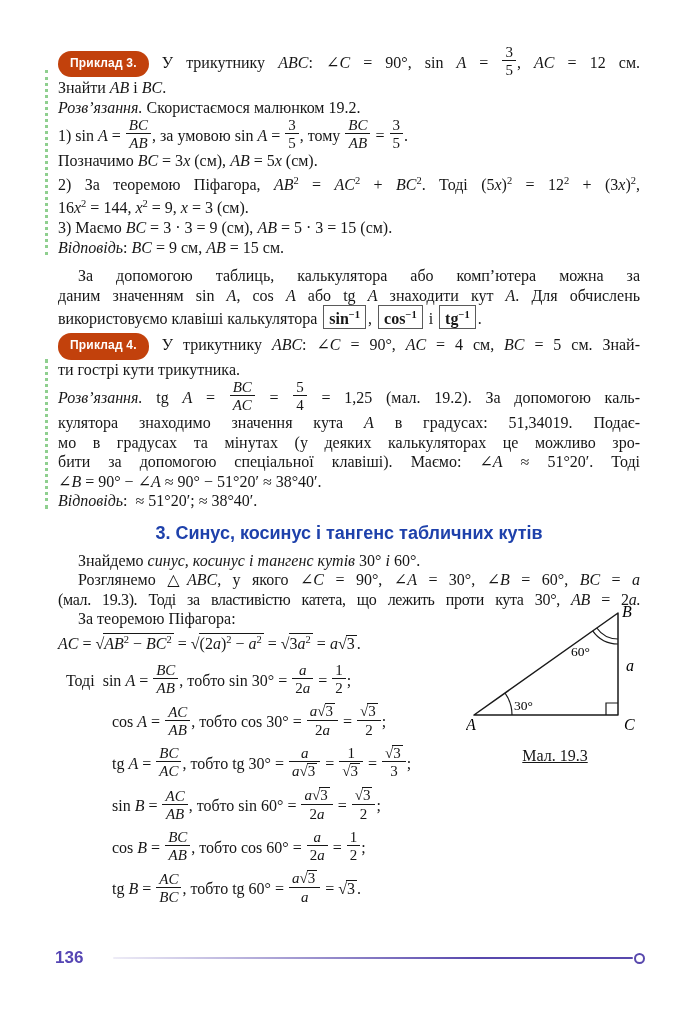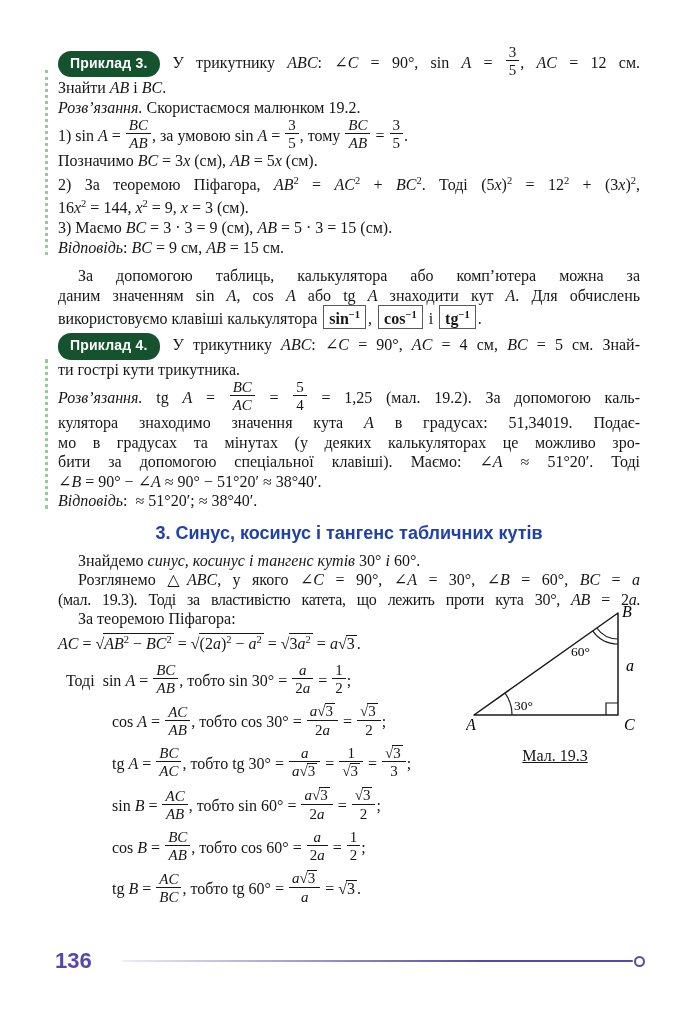--- a/index.html
+++ b/index.html
@@ -12,41 +12,41 @@
   
   .chapter-title{font-family:"Liberation Sans","DejaVu Sans",sans-serif;font-weight:bold;
         font-size:14px;color:#4a3d99;letter-spacing:.4px;}
   .rule-row{display:flex;align-items:center;margin:3px 0 0 10px;}
   .rule{flex:1;height:2.5px;border-radius:2px;
         background:linear-gradient(to right,rgba(88,72,173,.10),#5848ad 70%);}
   .rule-dot{flex:none;width:7px;height:7px;border:2.5px solid #5848ad;border-radius:50%;
         background:#fff;margin-left:1px;}
   .page-footer{position:absolute;left:55px;right:50px;top:948px;display:flex;align-items:center;}
   .page-number{font-family:"Liberation Sans","DejaVu Sans",sans-serif;font-weight:bold;
-        font-size:22px;color:#5646b4;margin-right:30px;}
+        font-size:17px;color:#5646b4;margin-right:30px;}
 
   
   .content{margin-top:14px;}
   .para{margin:4px 0;}
   .example{position:relative;margin:2px 0 9px;}
   .example::before{content:"";position:absolute;left:-13px;top:26px;bottom:2px;
         border-left:3px dotted #8fcf8f;}
   .section-heading{font-family:"Liberation Sans","DejaVu Sans",sans-serif;font-weight:bold;
         color:#1e41ab;font-size:18px;text-align:center;margin:12px 0 7px;}
 
   .line{line-height:19.5px;}
   .line.j{text-align:justify;text-align-last:justify;}
   .line.ind{text-indent:20px;}
   .line.tight{letter-spacing:-.35px;}
   .it{font-style:italic;}
   sup{font-size:10.5px;}
 
-  .badge{display:inline-block;background:#14532d;color:#fff;
+  .badge{display:inline-block;background:#c2410c;color:#fff;
         font-family:"Liberation Sans","DejaVu Sans",sans-serif;font-weight:bold;
-        font-size:14px;letter-spacing:.2px;border-radius:13px;
+        font-size:12px;letter-spacing:.2px;border-radius:13px;
         padding:3px 12px 4px;margin-right:13px;vertical-align:middle;}
 
   .fr{display:inline-block;vertical-align:-38%;text-align:center;margin:0 1px;}
   .fr .n{display:block;border-bottom:1.2px solid #161616;padding:0 3px;line-height:16px;font-size:15px;}
   .fr .d{display:block;padding:1px 3px 0;line-height:16px;font-size:15px;}
 
   .sq{white-space:nowrap;}
   .sqg{letter-spacing:-1px;}
   .sqo{display:inline-block;border-top:1.2px solid #161616;padding:0 2px 0 1px;line-height:1.05;}
 

